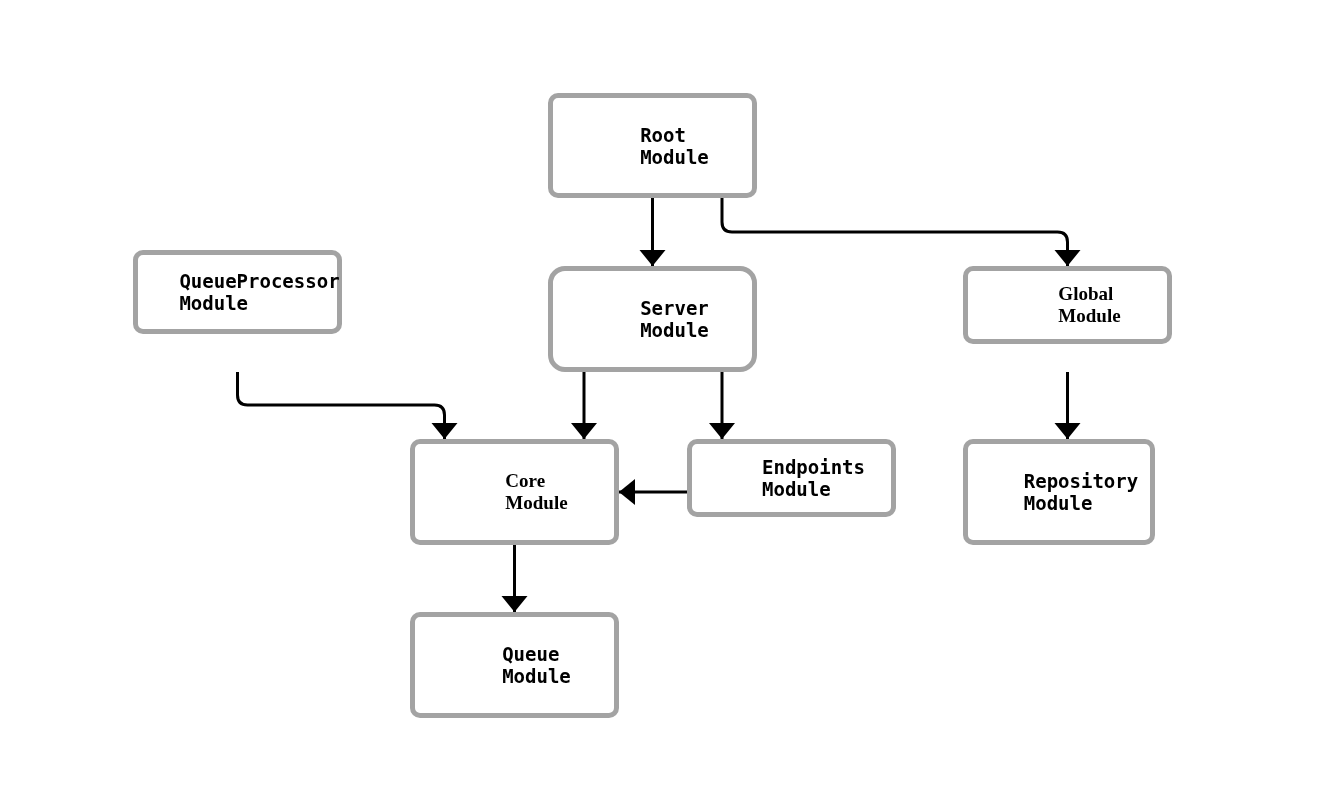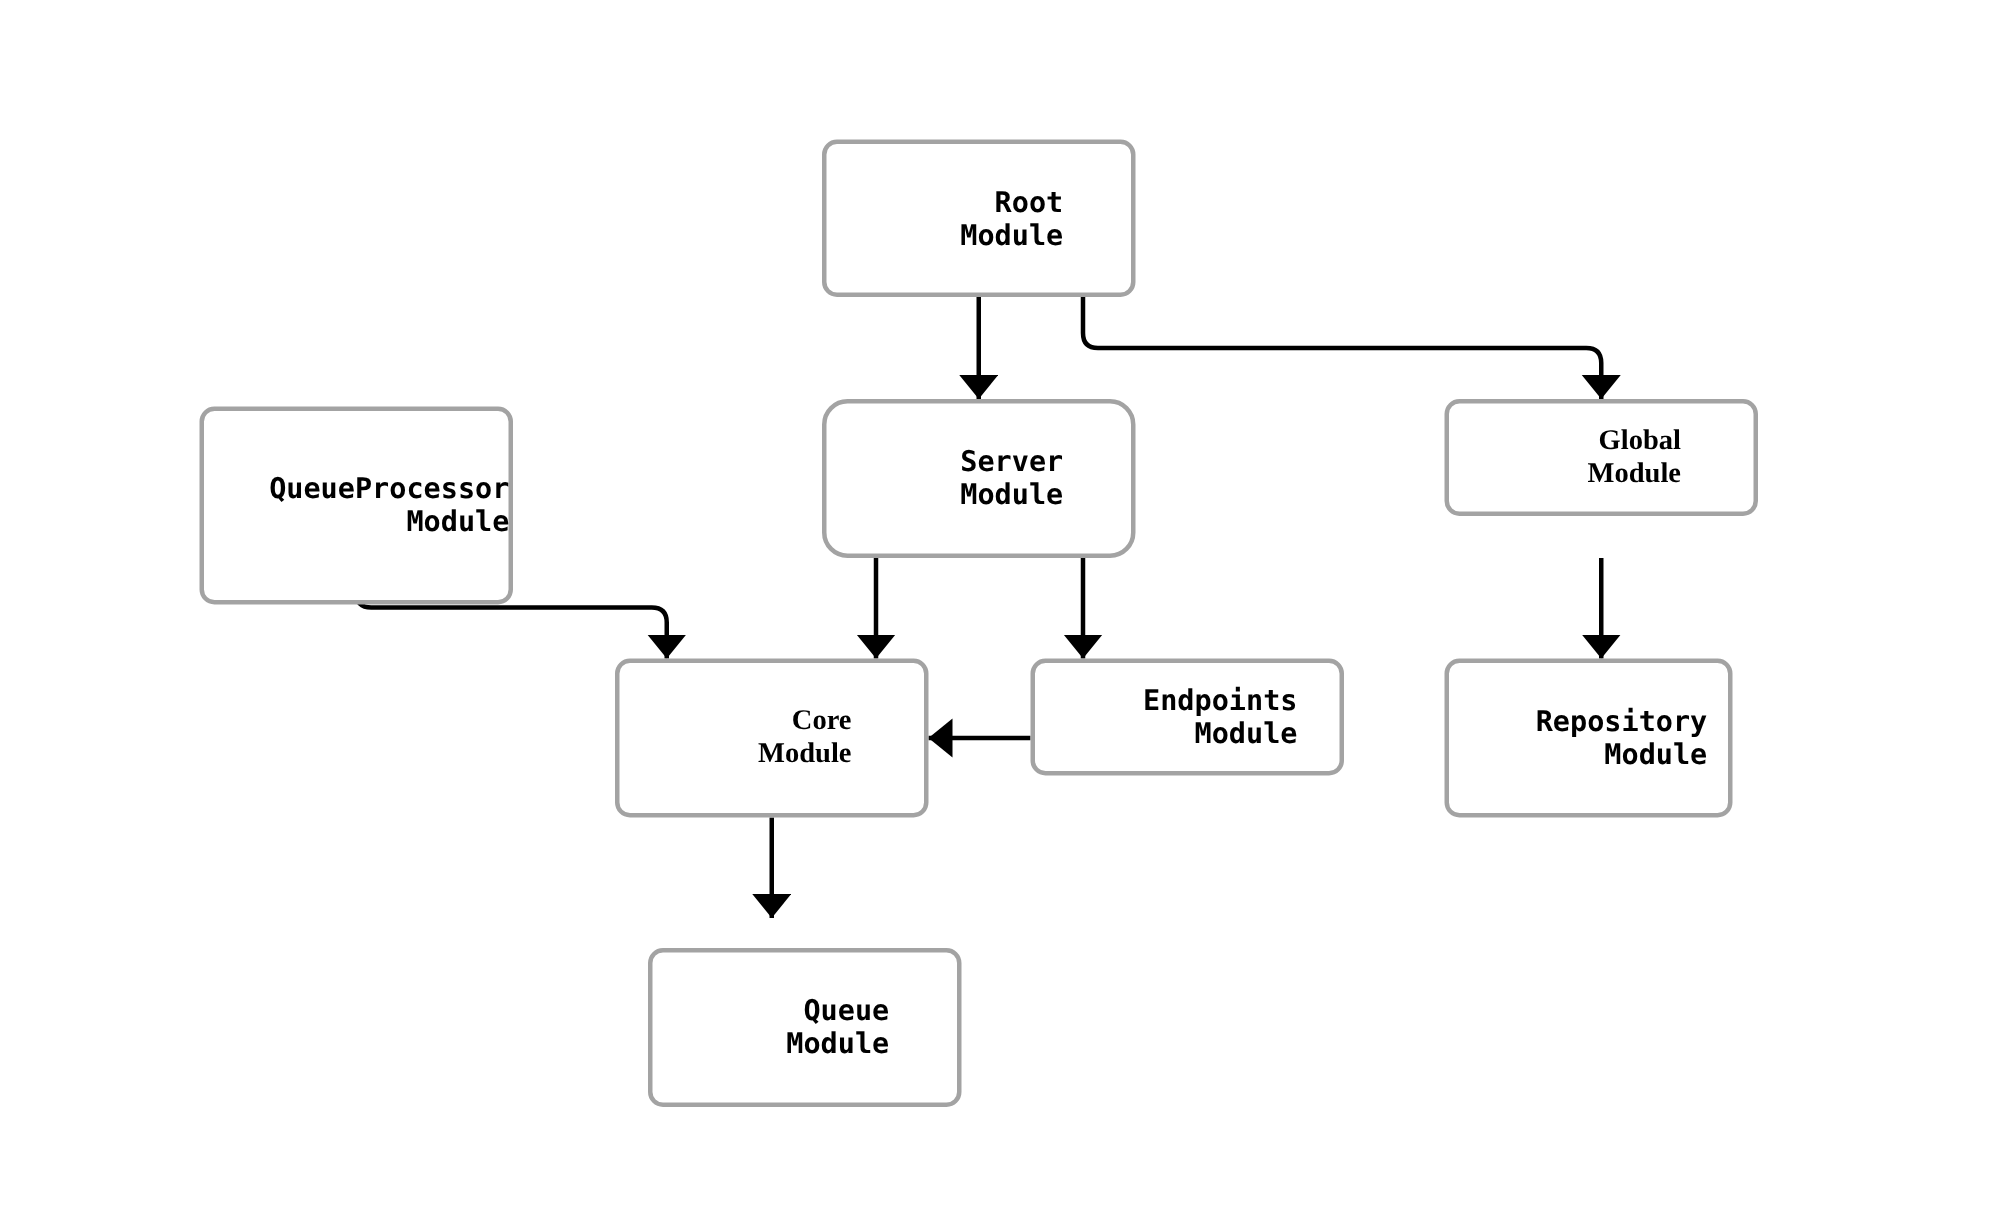--- a/index.html
+++ b/index.html
@@ -22,26 +22,26 @@
   }
   .edge {
     stroke: #000000;
     stroke-width: 3;
     fill: none;
   }
   .node {
     position: absolute;
     box-sizing: border-box;
     background: #ffffff;
-    border: 3px solid #a3a3a3;
+    border: 5px solid #a3a3a3;
     border-radius: 10px;
     display: flex;
     align-items: center;
     justify-content: center;
-    text-align: right;
+    text-align: left;
     font-weight: 700;
     font-size: 19px;
     line-height: 22px;
     color: #000000;
     white-space: pre-line;
     padding-left: 44px;
   }
 </style>
 </head>
 <body>
@@ -60,34 +60,34 @@
     <path class="edge" d="M584,372 L584,439" marker-end="url(#arrow)"></path>
     <path class="edge" d="M722,372 L722,439" marker-end="url(#arrow)"></path>
     <path class="edge" d="M687,492 L619,492" marker-end="url(#arrow)"></path>
     <path class="edge" d="M1067.5,372 L1067.5,439" marker-end="url(#arrow)"></path>
     <path class="edge" d="M514.5,545 L514.5,612" marker-end="url(#arrow)"></path>
   </svg>
 
   <div class="node" style="left:548px; top:93px;  width:209px; height:105px;">Root
 Module</div>
 
-  <div class="node" style="left:133px; top:271px; width:209px; height:132px;">QueueProcessor
+  <div class="node" style="left:133px; top:250px; width:209px; height:84px;">QueueProcessor
 Module</div>
 
   <div class="node" style="left:548px; top:266px; width:209px; height:106px;border-radius:17px;">Server
 Module</div>
 
   <div class="node" style="left:963px; top:266px; width:209px; height:78px;font-family:Liberation Serif, serif;">Global
 Module</div>
 
   <div class="node" style="left:410px; top:439px; width:209px; height:106px;font-family:Liberation Serif, serif;">Core
 Module</div>
 
   <div class="node" style="left:687px; top:439px; width:209px; height:78px;">Endpoints
 Module</div>
 
   <div class="node" style="left:963px; top:439px; width:192px; height:106px;">Repository
 Module</div>
 
-  <div class="node" style="left:432px; top:612px; width:209px; height:106px;margin-top:20px;">Queue
+  <div class="node" style="left:410px; top:612px; width:209px; height:106px;">Queue
 Module</div>
 
 </div>
 
 </body></html>

